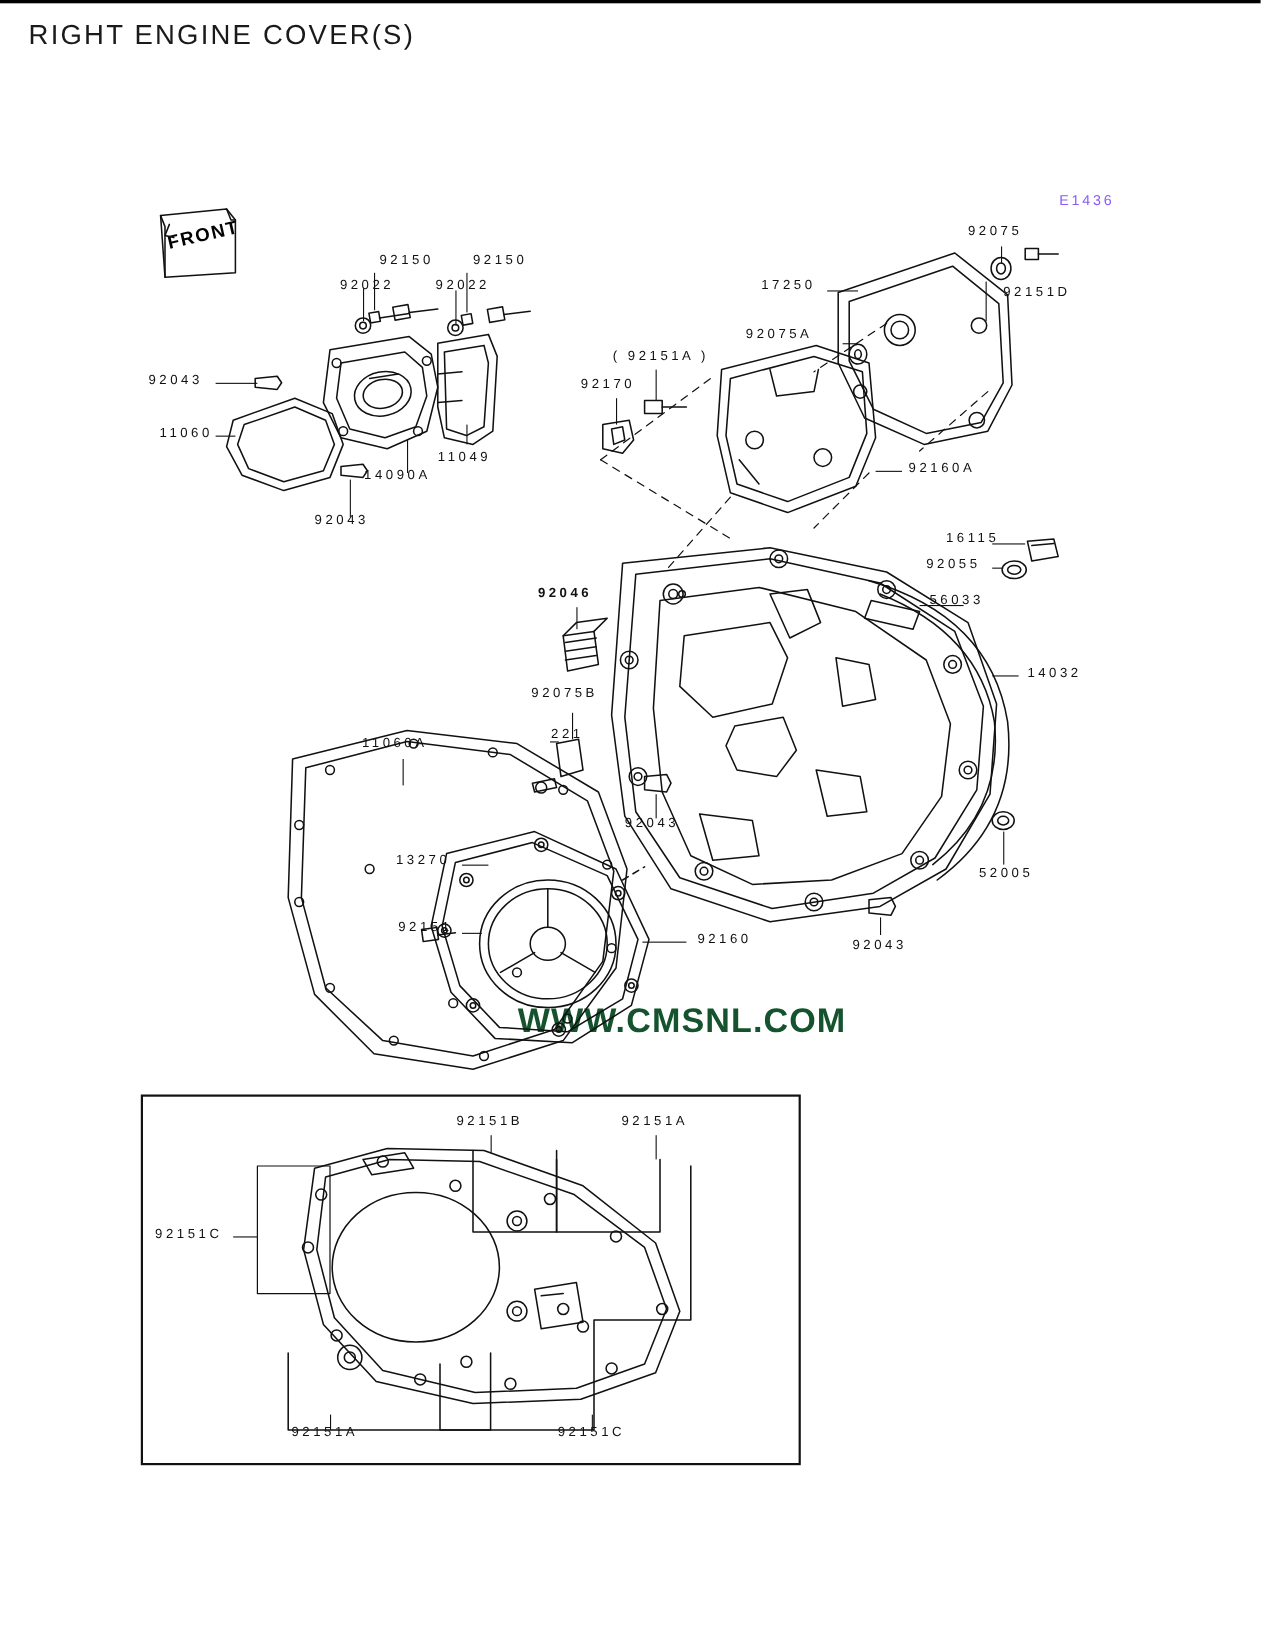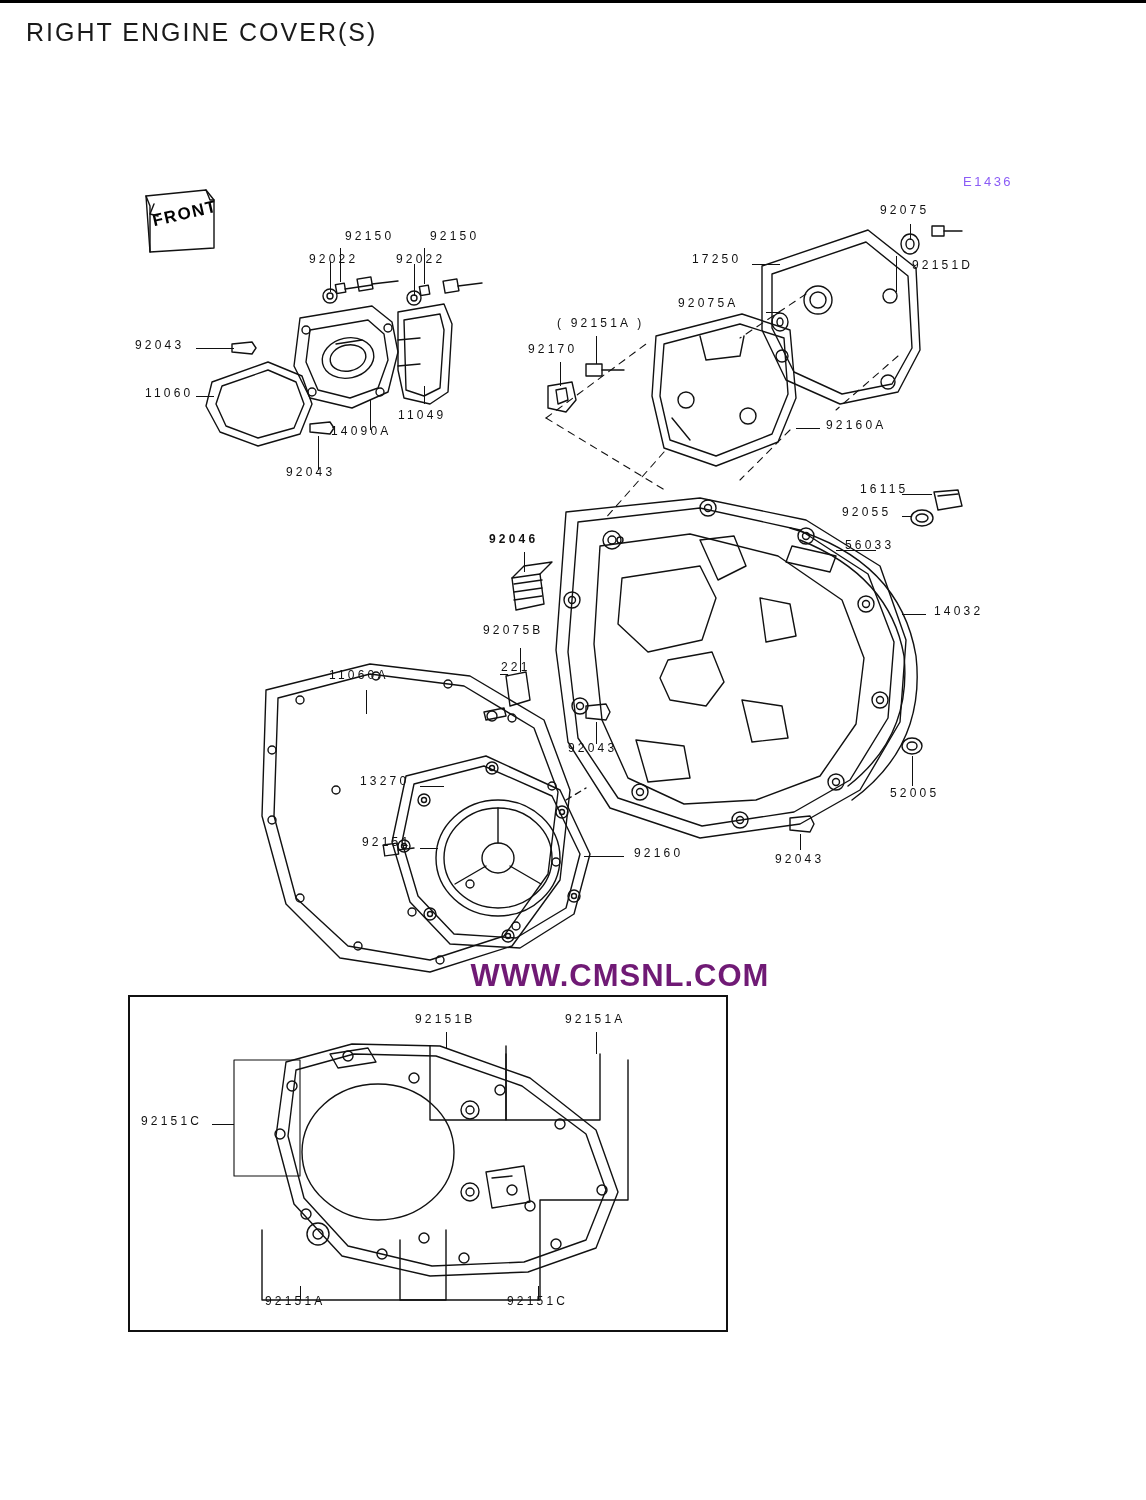--- a/index.html
+++ b/index.html
@@ -92,23 +92,22 @@
     line-height: 0.95;
   }
   .wm-sub {
     position: absolute;
     left: 340px;
     top: 910px;
     width: 560px;
     text-align: center;
     font-size: 31px;
     font-weight: bold;
-    color: #701a75;
+    color: #14532d;
     letter-spacing: 1px;
-    margin-top: 48px;
   }
   .front-text {
     position: absolute;
     left: 152px;
     top: 204px;
     font-size: 17px;
     font-weight: bold;
     letter-spacing: 1.5px;
     transform: rotate(-13deg);
     font-family: "Liberation Sans", sans-serif;

